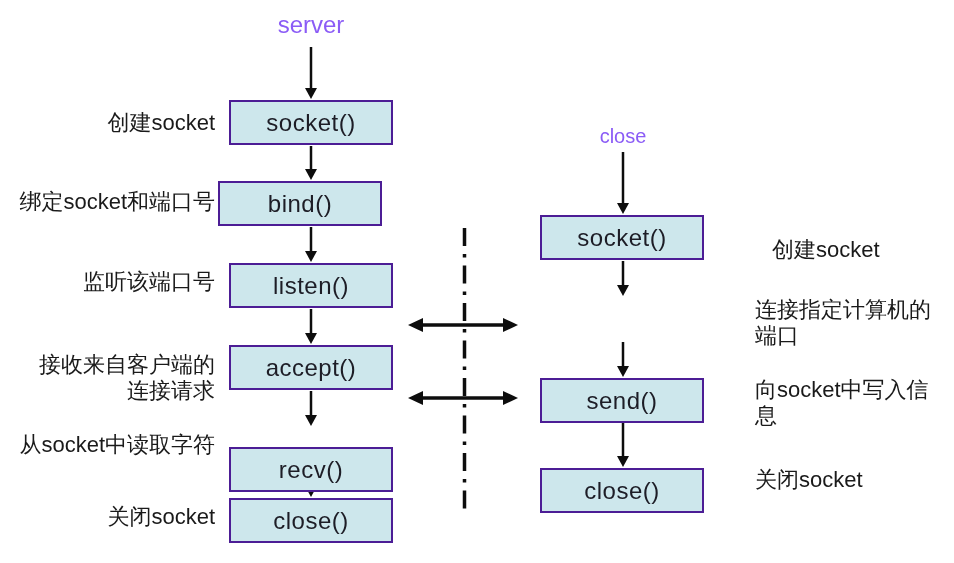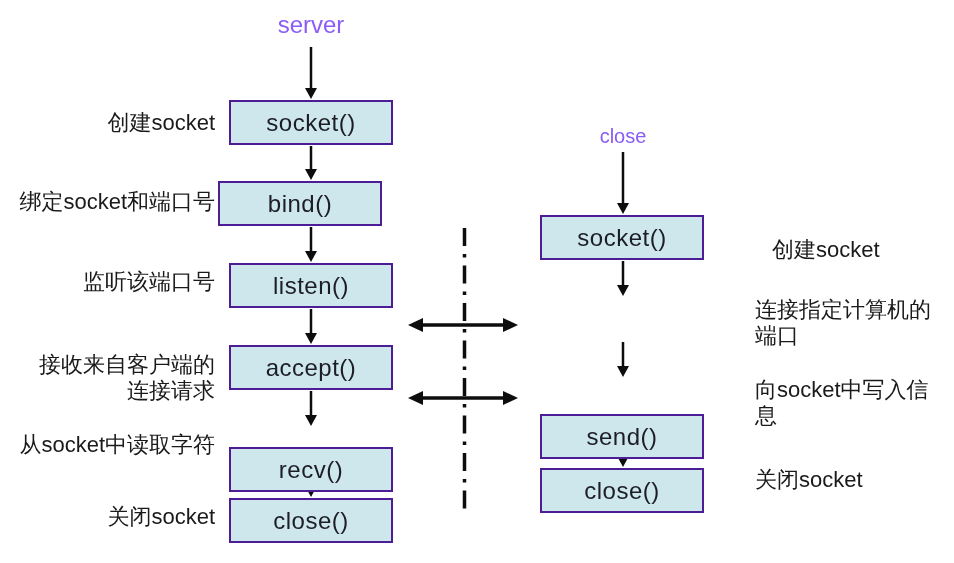--- a/index.html
+++ b/index.html
@@ -28,21 +28,21 @@
   .al1 { top:110px; } .al2 { top:189px; } .al3 { top:269px; }
   .al4 { top:352px; } .al5 { top:432px; } .al6 { top:504px; }
   .ar1 { top:237px; left:772px; } .ar2 { top:297px; }
   .ar3 { top:377px; } .ar4 { top:467px; }
   
   .sb1 { left:229px; top:100px; } .sb2 { left:218px; top:181px; }
   .sb3 { left:229px; top:263px; } .sb4 { left:229px; top:345px; }
   .sb5 { left:229px; top:427px;margin-top:20px; } .sb6 { left:229px; top:498px; }
   
   .cb1 { left:540px; top:215px; } .cb2 { left:540px; top:297px; }
-  .cb3 { left:540px; top:378px;margin-top:36px; } .cb4 { left:540px; top:468px; }
+  .cb3 { left:540px; top:378px; } .cb4 { left:540px; top:468px; }
 </style>
 </head>
 <body>
 
 <div class="stage">
 
   <svg class="wiring" viewBox="0 0 954 563" xmlns="http://www.w3.org/2000/svg">
     <g fill="#0d0d0d" stroke="#0d0d0d">
 
       <g>

